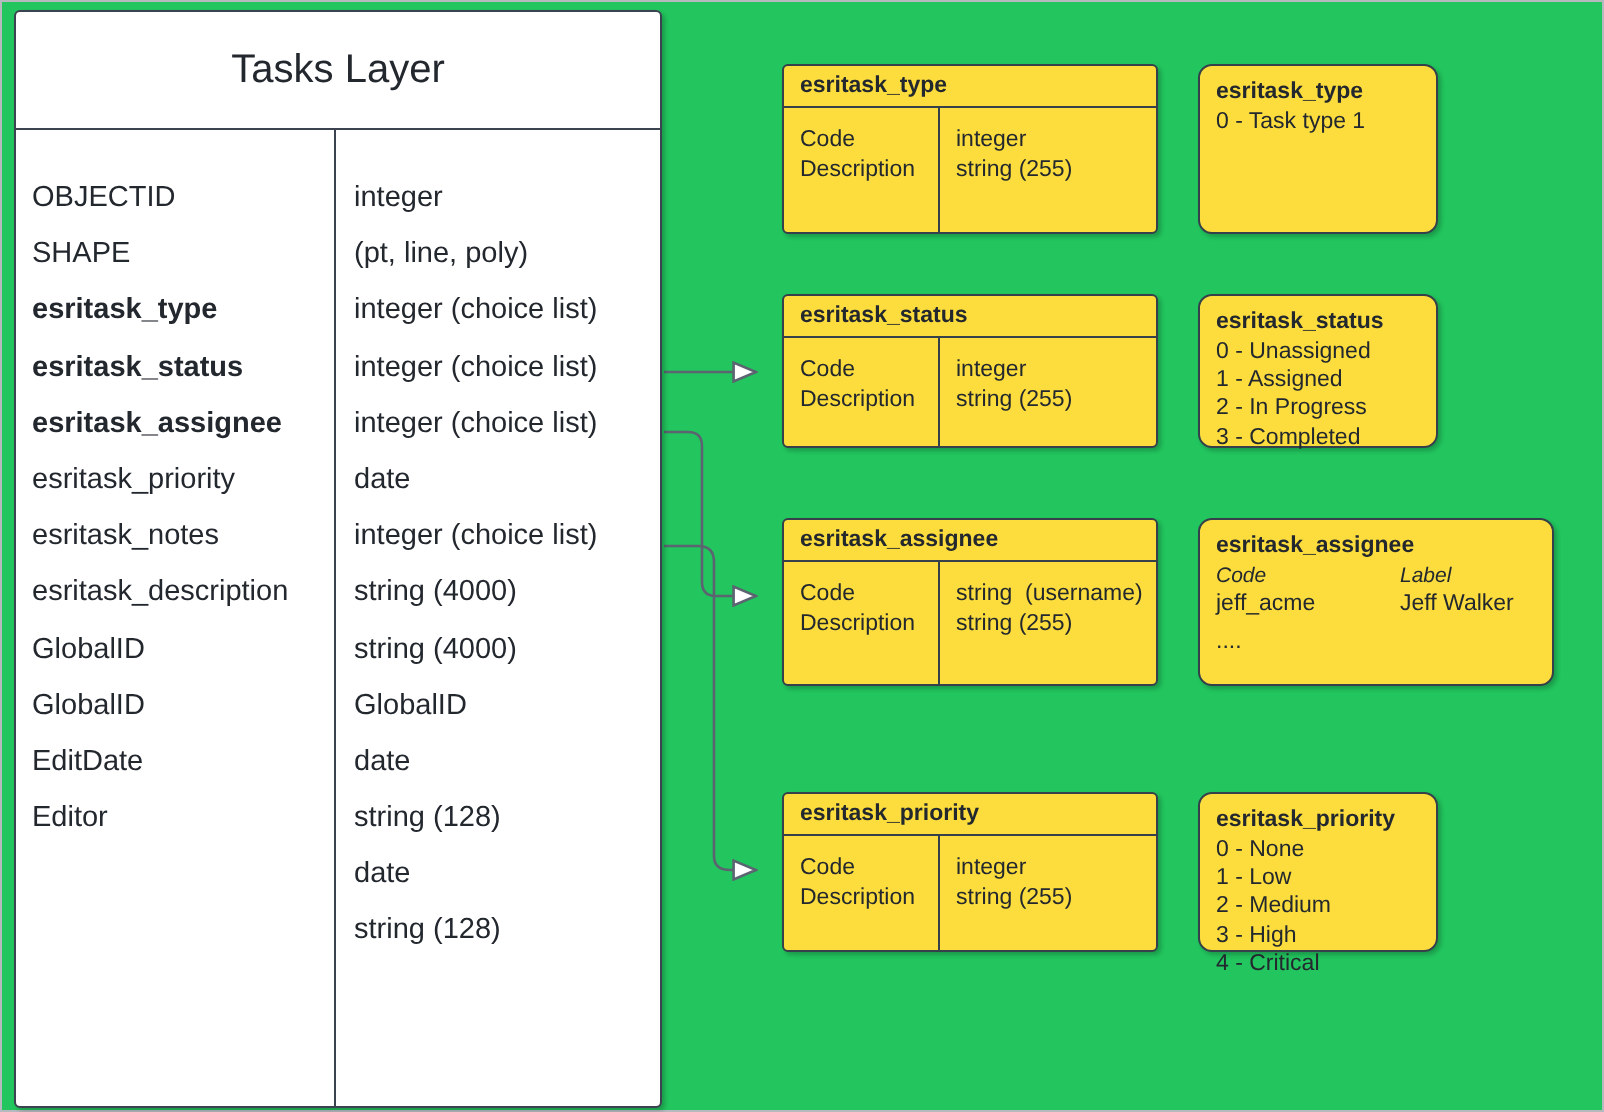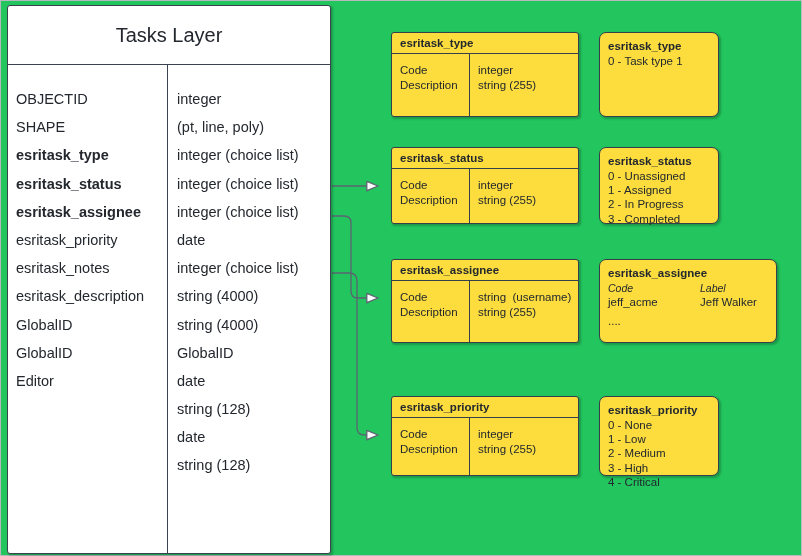--- a/index.html
+++ b/index.html
@@ -163,20 +163,21 @@
           <div class="field-row">OBJECTID</div>
           <div class="field-row">SHAPE</div>
           <div class="field-row key">esritask_type</div>
           <div class="field-row key">esritask_status</div>
           <div class="field-row key">esritask_assignee</div>
           <div class="field-row">esritask_priority</div>
           <div class="field-row">esritask_notes</div>
           <div class="field-row">esritask_description</div>
           <div class="field-row">GlobalID</div>
           <div class="field-row">GlobalID</div>
+          <div class="field-row">EditDate</div>
           <div class="field-row">Editor</div>
         </div>
       <div class="col-types" id="col-types">
           <div class="field-row">integer</div>
           <div class="field-row">(pt, line, poly)</div>
           <div class="field-row">integer (choice list)</div>
           <div class="field-row">integer (choice list)</div>
           <div class="field-row">integer (choice list)</div>
           <div class="field-row">date</div>
           <div class="field-row">integer (choice list)</div>

